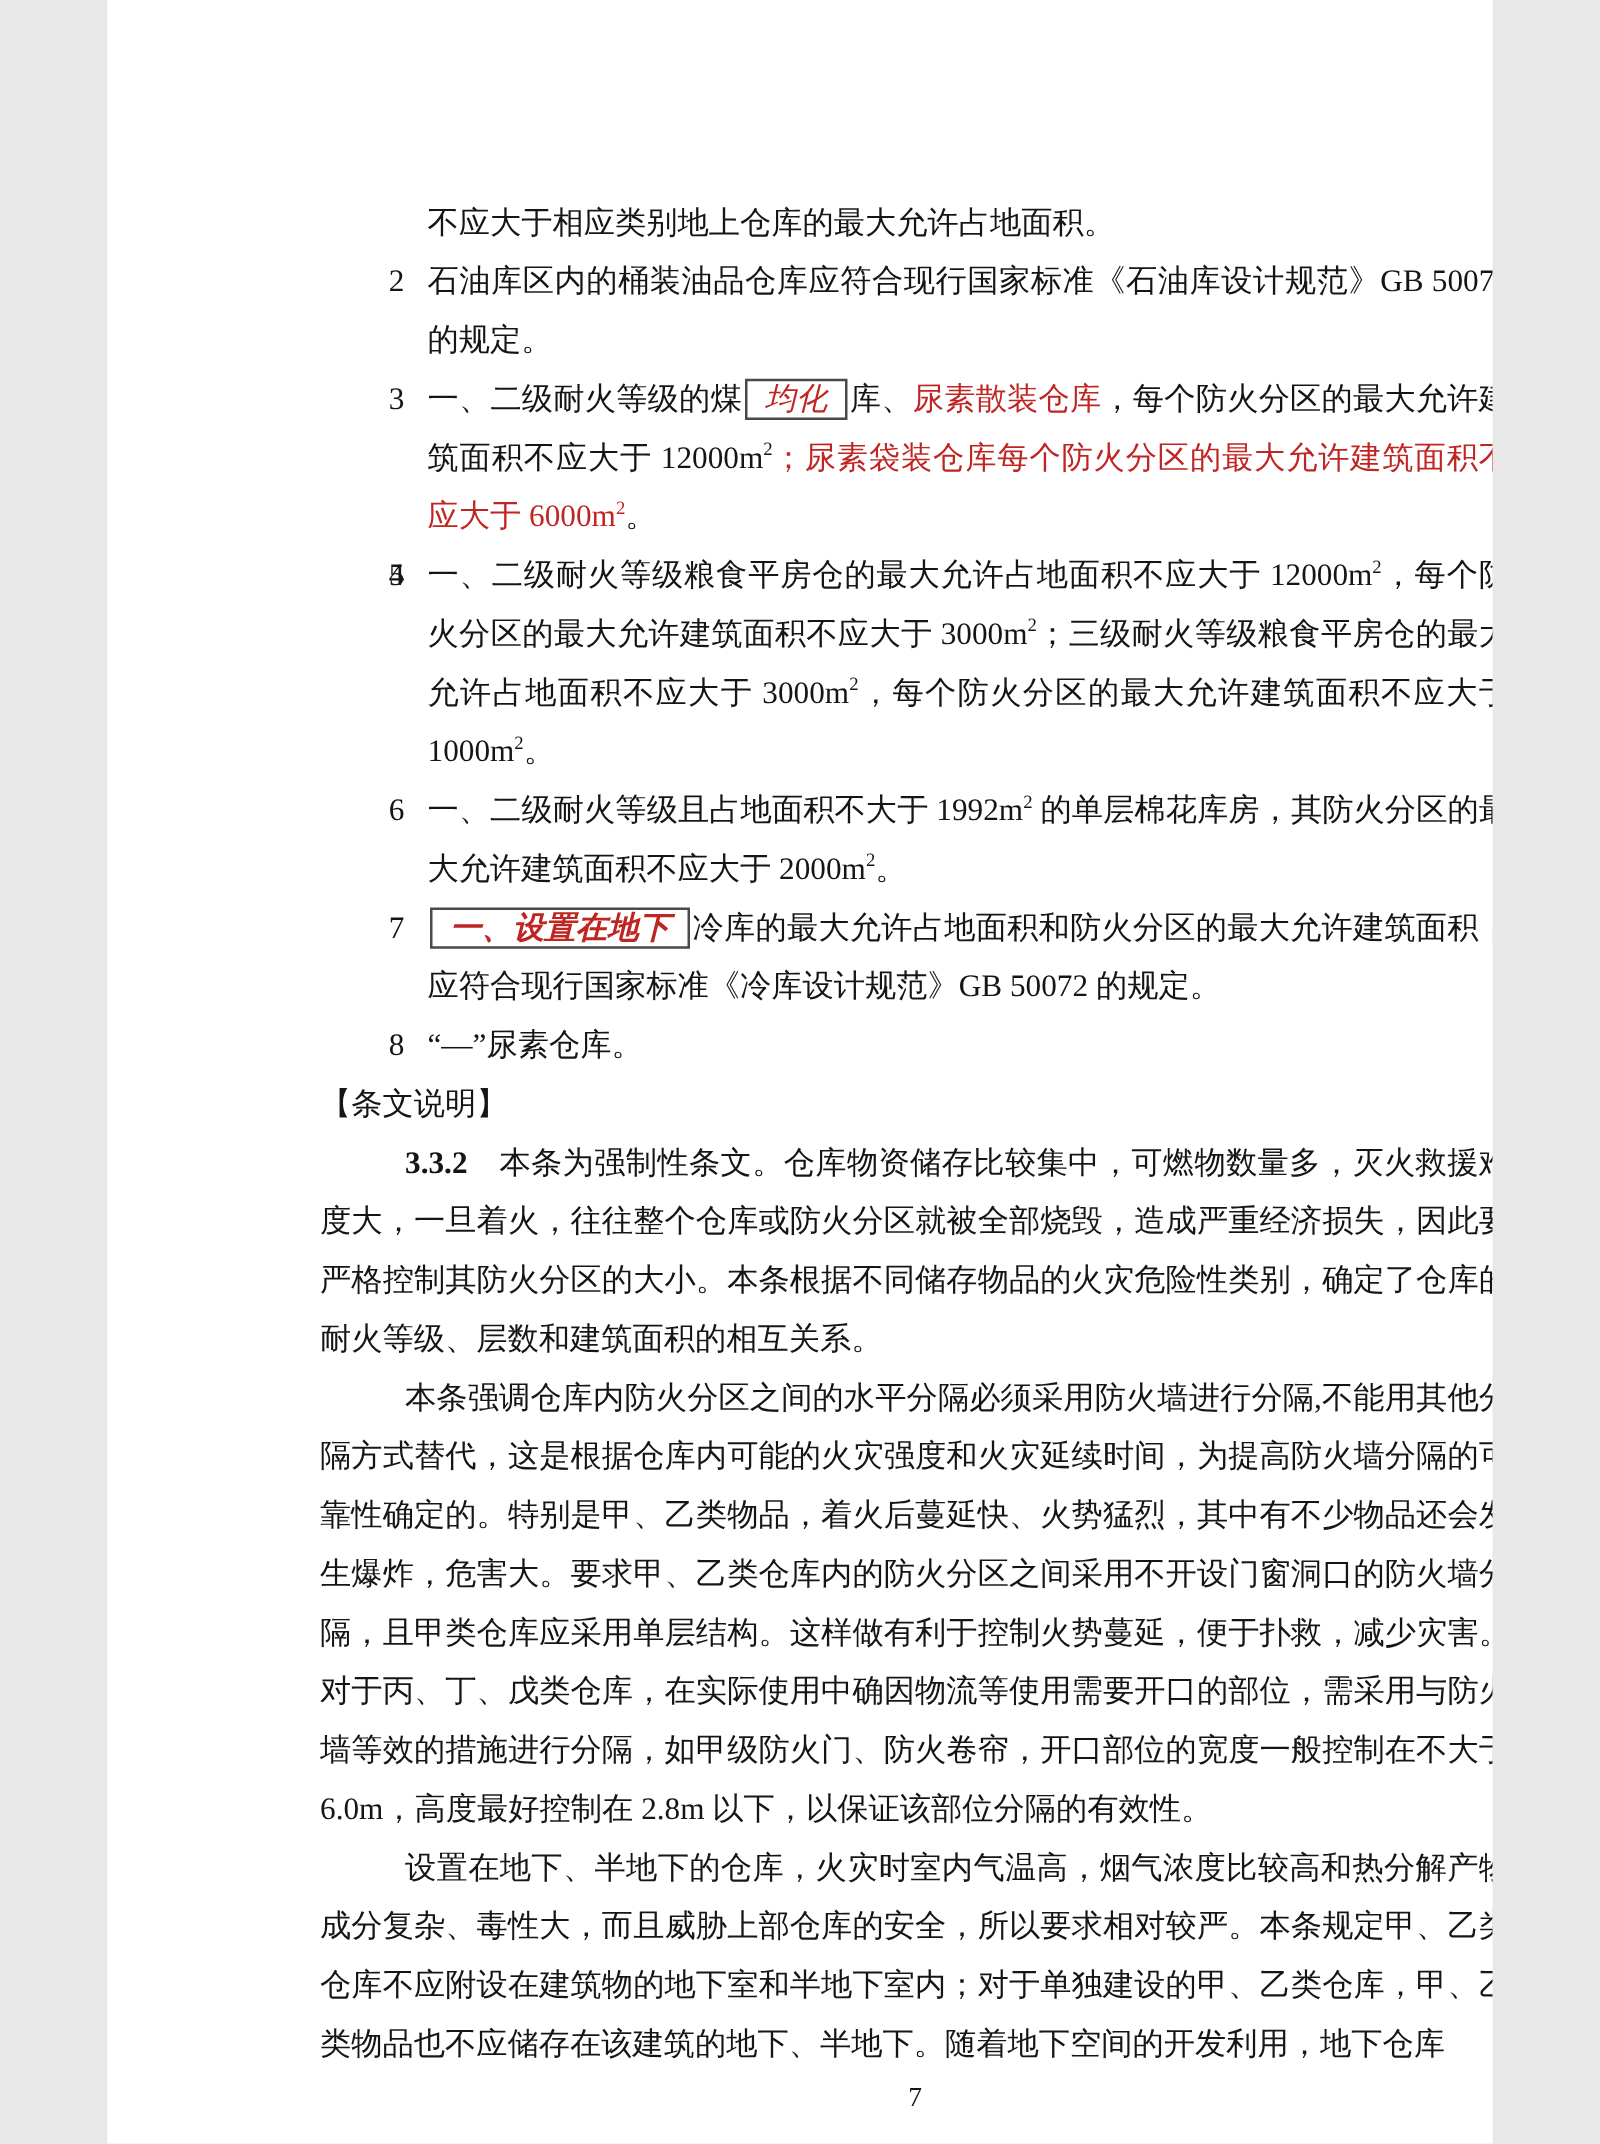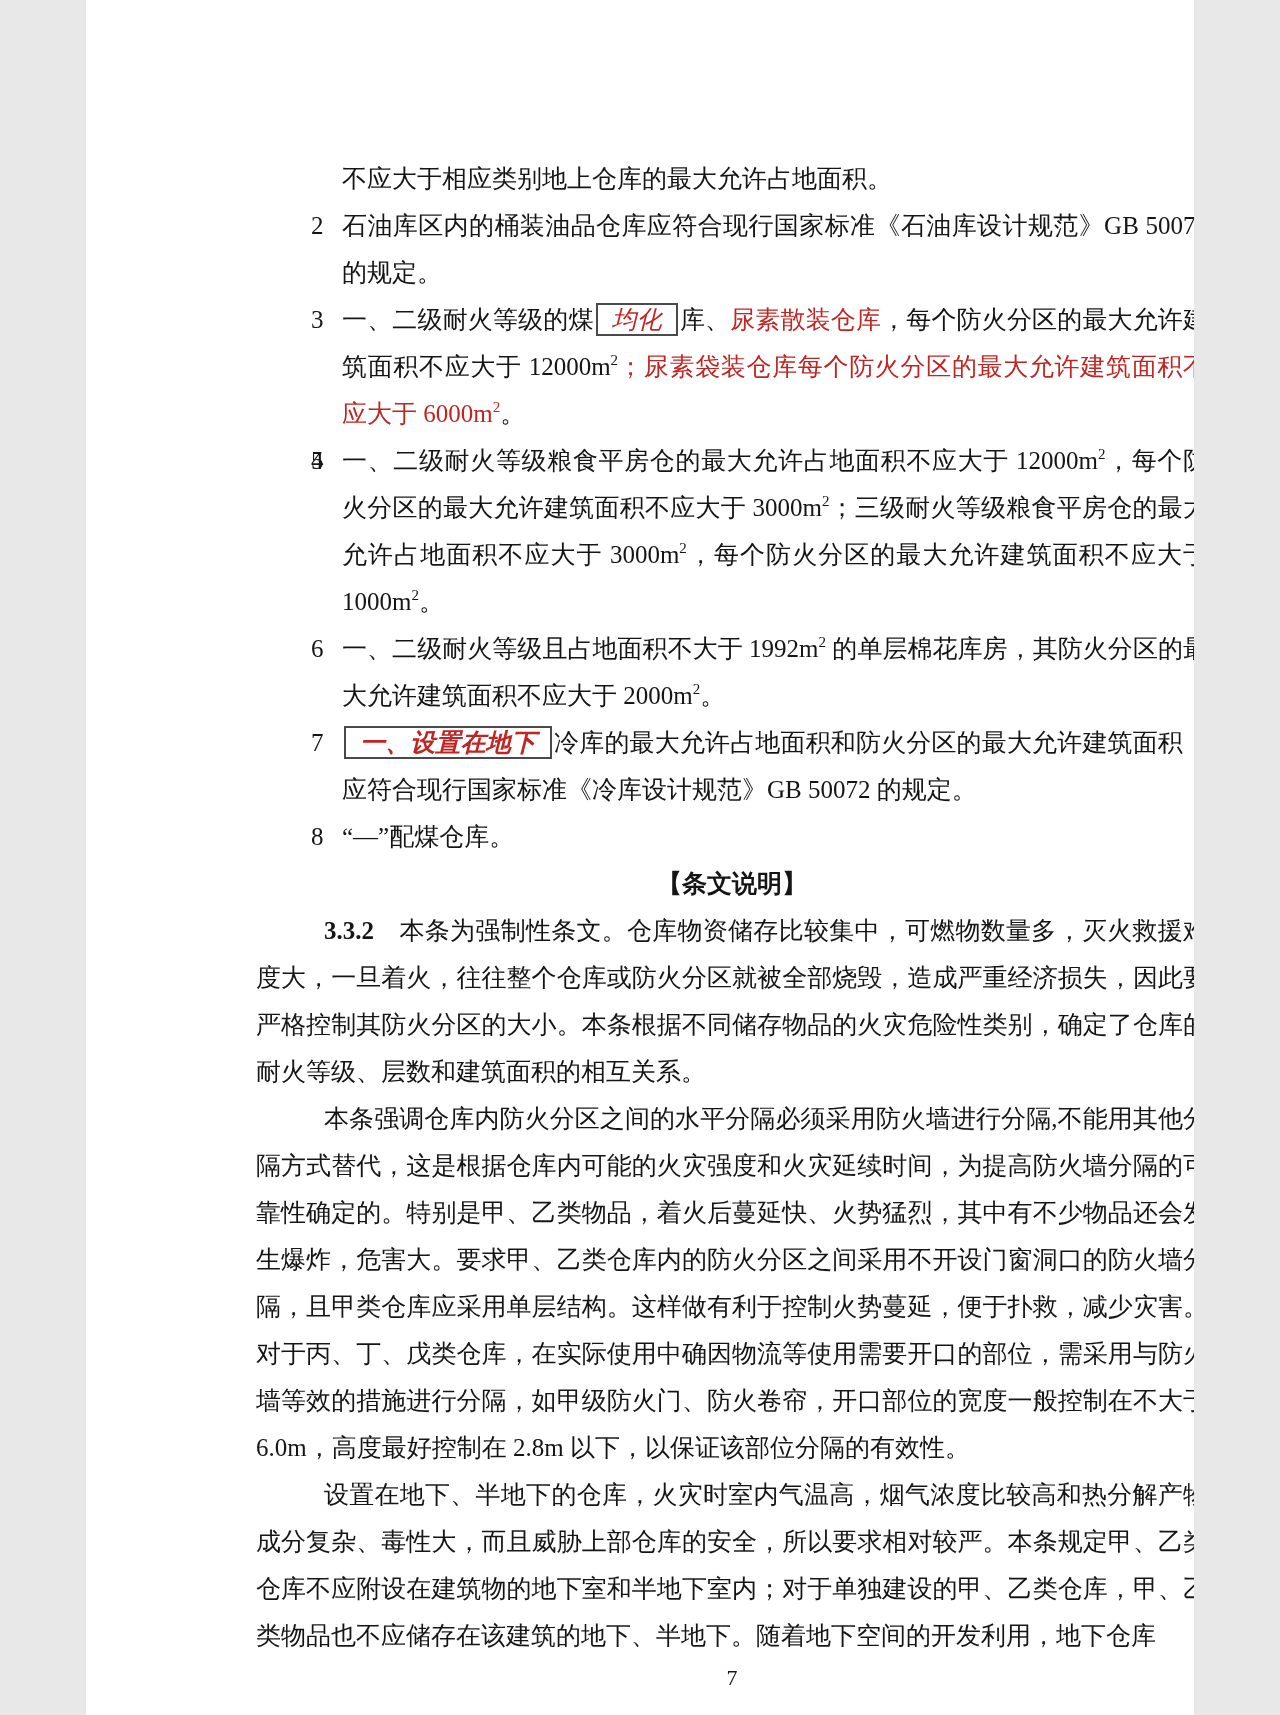--- a/index.html
+++ b/index.html
@@ -24,21 +24,21 @@
     left:170px;top:155px;
     width:952px;
     font-size:25px;
     line-height:47px;
     text-align:justify;
     text-justify:inter-character;
   }
   .cont-line{padding-left:86px;}
   .note{position:relative;padding-left:86px;}
   .note-num{position:absolute;left:55px;top:0;}
-  .heading{font-weight:bold;text-align:center;}
+  .heading{font-weight:normal;text-align:left;}
   .para{text-indent:68px;}
   .seg{}
   .bold{font-weight:bold;}
   .red{color:var(--red);}
   .ul{
     text-decoration-color:var(--red);
     text-underline-offset:6px;
     text-decoration-thickness:1.5px;
   }
   .sup{
@@ -69,21 +69,21 @@
 <div class="page">
   <div class="content">
     <div class="cont-line" id="contLine"><span class="seg">不应大于相应类别地上仓库的最大允许占地面积。</span></div>
     <div id="notesList">
         <div class="note"><span class="note-num">2</span><span><span class="seg">石油库区内的桶装油品仓库应符合现行国家标准《石油库设计规范》GB 50074 的规定。</span></span></div>
         <div class="note"><span class="note-num">3</span><span><span class="seg">一、二级耐火等级的煤</span><span class="seg red box">均化</span><span class="seg">库、</span><span class="seg red ul">尿素散装仓库</span><span class="seg">，每个防火分区的最大允许建筑面积不应大于 12000m</span><span class="seg sup">2</span><span class="seg red ul">；尿素袋装仓库每个防火分区的最大允许建筑面积不应大于 6000m</span><span class="seg sup red ul">2</span><span class="seg">。</span></span></div>
         <div class="note"><span class="note-num">4</span></div>
         <div class="note"><span class="note-num">5</span><span><span class="seg">一、二级耐火等级粮食平房仓的最大允许占地面积不应大于 12000m</span><span class="seg sup">2</span><span class="seg">，每个防火分区的最大允许建筑面积不应大于 3000m</span><span class="seg sup">2</span><span class="seg">；三级耐火等级粮食平房仓的最大允许占地面积不应大于 3000m</span><span class="seg sup">2</span><span class="seg">，每个防火分区的最大允许建筑面积不应大于 1000m</span><span class="seg sup">2</span><span class="seg">。</span></span></div>
         <div class="note"><span class="note-num">6</span><span><span class="seg">一、二级耐火等级且占地面积不大于 1992m</span><span class="seg sup">2</span><span class="seg"> 的单层棉花库房，其防火分区的最大允许建筑面积不应大于 2000m</span><span class="seg sup">2</span><span class="seg">。</span></span></div>
         <div class="note"><span class="note-num">7</span><span><span class="seg red box bold">一、设置在地下</span><span class="seg">冷库的最大允许占地面积和防火分区的最大允许建筑面积，应符合现行国家标准《冷库设计规范》GB 50072 的规定。</span></span></div>
-        <div class="note"><span class="note-num">8</span><span><span class="seg">“—”配煤仓库。</span></span></div>
+        <div class="note"><span class="note-num">8</span><span><span class="seg">“—”尿素仓库。</span></span></div>
       </div>
     <div class="heading">【条文说明】</div>
     <div id="paras">
         <div class="para"><span class="seg bold">3.3.2</span><span class="seg">　本条为强制性条文。仓库物资储存比较集中，可燃物数量多，灭火救援难度大，一旦着火，往往整个仓库或防火分区就被全部烧毁，造成严重经济损失，因此要严格控制其防火分区的大小。本条根据不同储存物品的火灾危险性类别，确定了仓库的耐火等级、层数和建筑面积的相互关系。</span></div>
         <div class="para"><span class="seg">本条强调仓库内防火分区之间的水平分隔必须采用防火墙进行分隔,不能用其他分隔方式替代，这是根据仓库内可能的火灾强度和火灾延续时间，为提高防火墙分隔的可靠性确定的。特别是甲、乙类物品，着火后蔓延快、火势猛烈，其中有不少物品还会发生爆炸，危害大。要求甲、乙类仓库内的防火分区之间采用不开设门窗洞口的防火墙分隔，且甲类仓库应采用单层结构。这样做有利于控制火势蔓延，便于扑救，减少灾害。对于丙、丁、戊类仓库，在实际使用中确因物流等使用需要开口的部位，需采用与防火墙等效的措施进行分隔，如甲级防火门、防火卷帘，开口部位的宽度一般控制在不大于 6.0m，高度最好控制在 2.8m 以下，以保证该部位分隔的有效性。</span></div>
         <div class="para"><span class="seg">设置在地下、半地下的仓库，火灾时室内气温高，烟气浓度比较高和热分解产物成分复杂、毒性大，而且威胁上部仓库的安全，所以要求相对较严。本条规定甲、乙类仓库不应附设在建筑物的地下室和半地下室内；对于单独建设的甲、乙类仓库，甲、乙类物品也不应储存在该建筑的地下、半地下。随着地下空间的开发利用，地下仓库</span></div>
       </div>
   </div>
   <div class="footer">
     <span>7</span>

